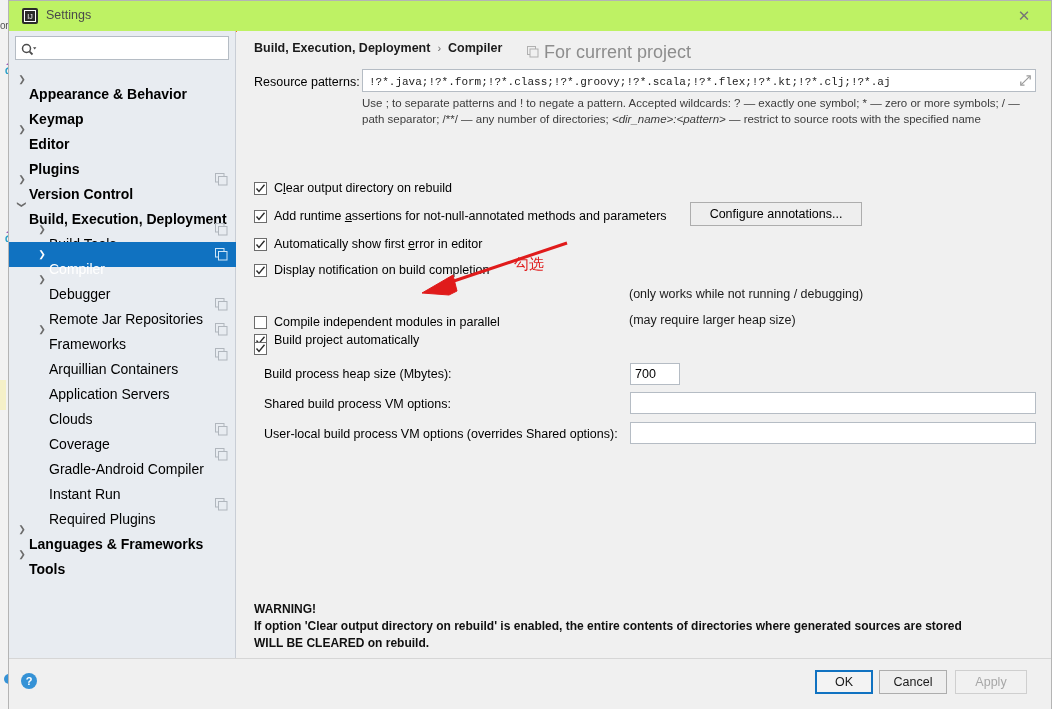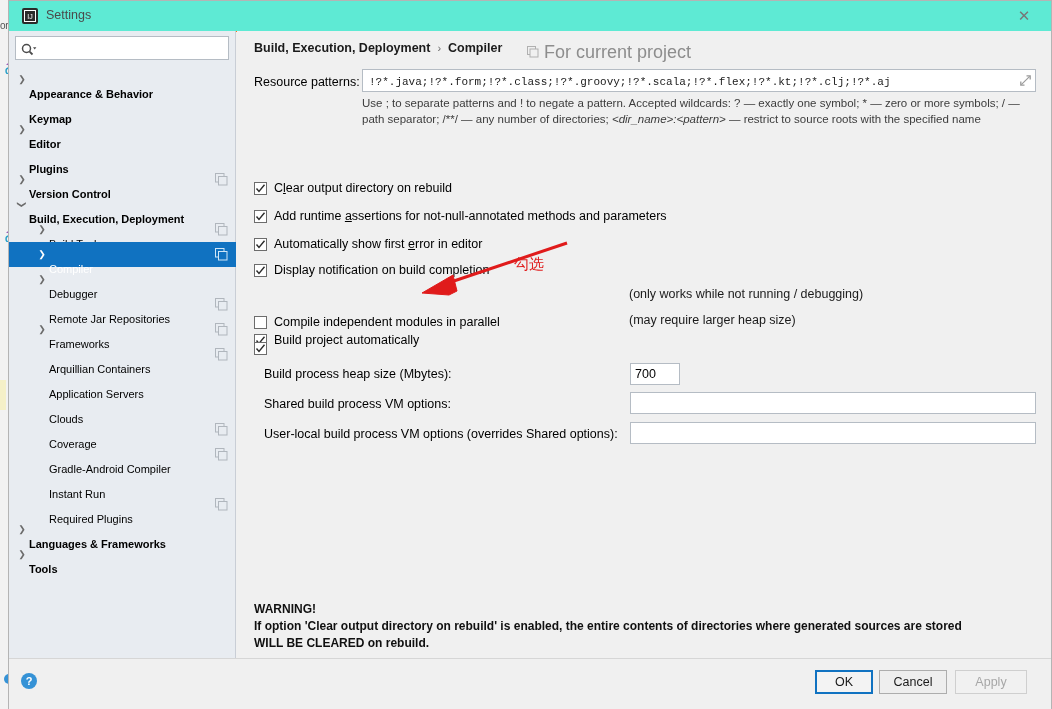--- a/index.html
+++ b/index.html
@@ -52,21 +52,21 @@
     height: 709px;
     background: #f0f0f0;
     border: 1px solid #b4b4b4;
     box-sizing: border-box;
   }
 
   
   #title-bar {
     position: relative;
     height: 30px;
-    background: #5eead4;
+    background: #bef264;
     border-bottom: 1px solid #f97316;
   }
   #app-icon {
     position: absolute; left: 13px; top: 7px;
     width: 16px; height: 16px;
     background: #2b2b2b;
     border-radius: 2px;
     display: flex; align-items: center; justify-content: center;
   }
   #app-icon svg { display: block; }
@@ -149,21 +149,21 @@
     width: 14px; height: 25px;
     display: flex; align-items: center; justify-content: center;
     flex: 0 0 14px;
     color: #6b6b6b;
     font-size: 9px;
   }
   .tree-row.selected .tree-arrow { color: #ffffff; }
   .tree-arrow.open  .chev { transform: rotate(90deg); }
   .chev { display:block; line-height: 1; }
   .tree-label {
-    font-size: 11px;
+    font-size: 14px;
     white-space: nowrap;
     margin-top: 28px;
   }
   .tree-label.bold { font-weight: bold; }
   .tree-badge {
     position: absolute;
     right: 8px; top: 6px;
     width: 13px; height: 13px;
   }
 
@@ -631,20 +631,21 @@
           </div>
           <div class="cb-row" style="top: 308px;">
             <span class="cb-box">
               <svg width="11" height="11" viewBox="0 0 11 11">
                 <polyline points="1.5,5.5 4,8.5 9.5,1.8" fill="none" stroke="#2b2b2b" stroke-width="1.4"></polyline>
               </svg>
             </span>
           </div>
         </div>
 
+      <button id="configure-annotations-button">Configure annotations...</button>
 
       <div class="side-note" style="left:392px; top:256px;">(only works while not running / debugging)</div>
       <div class="side-note" style="left:392px; top:282px;">(may require larger heap size)</div>
 
       <div class="field-label" style="top:336px;">Build process heap size (Mbytes):</div>
       <input class="text-field" style="left: 393px; top: 332px; width: 50px; height: 22px;" value="700">
 
       <div class="field-label" style="top:366px;">Shared build process VM options:</div>
       <input class="text-field" style="left: 393px; top: 361px; width: 406px; height: 22px;" value="">
 

